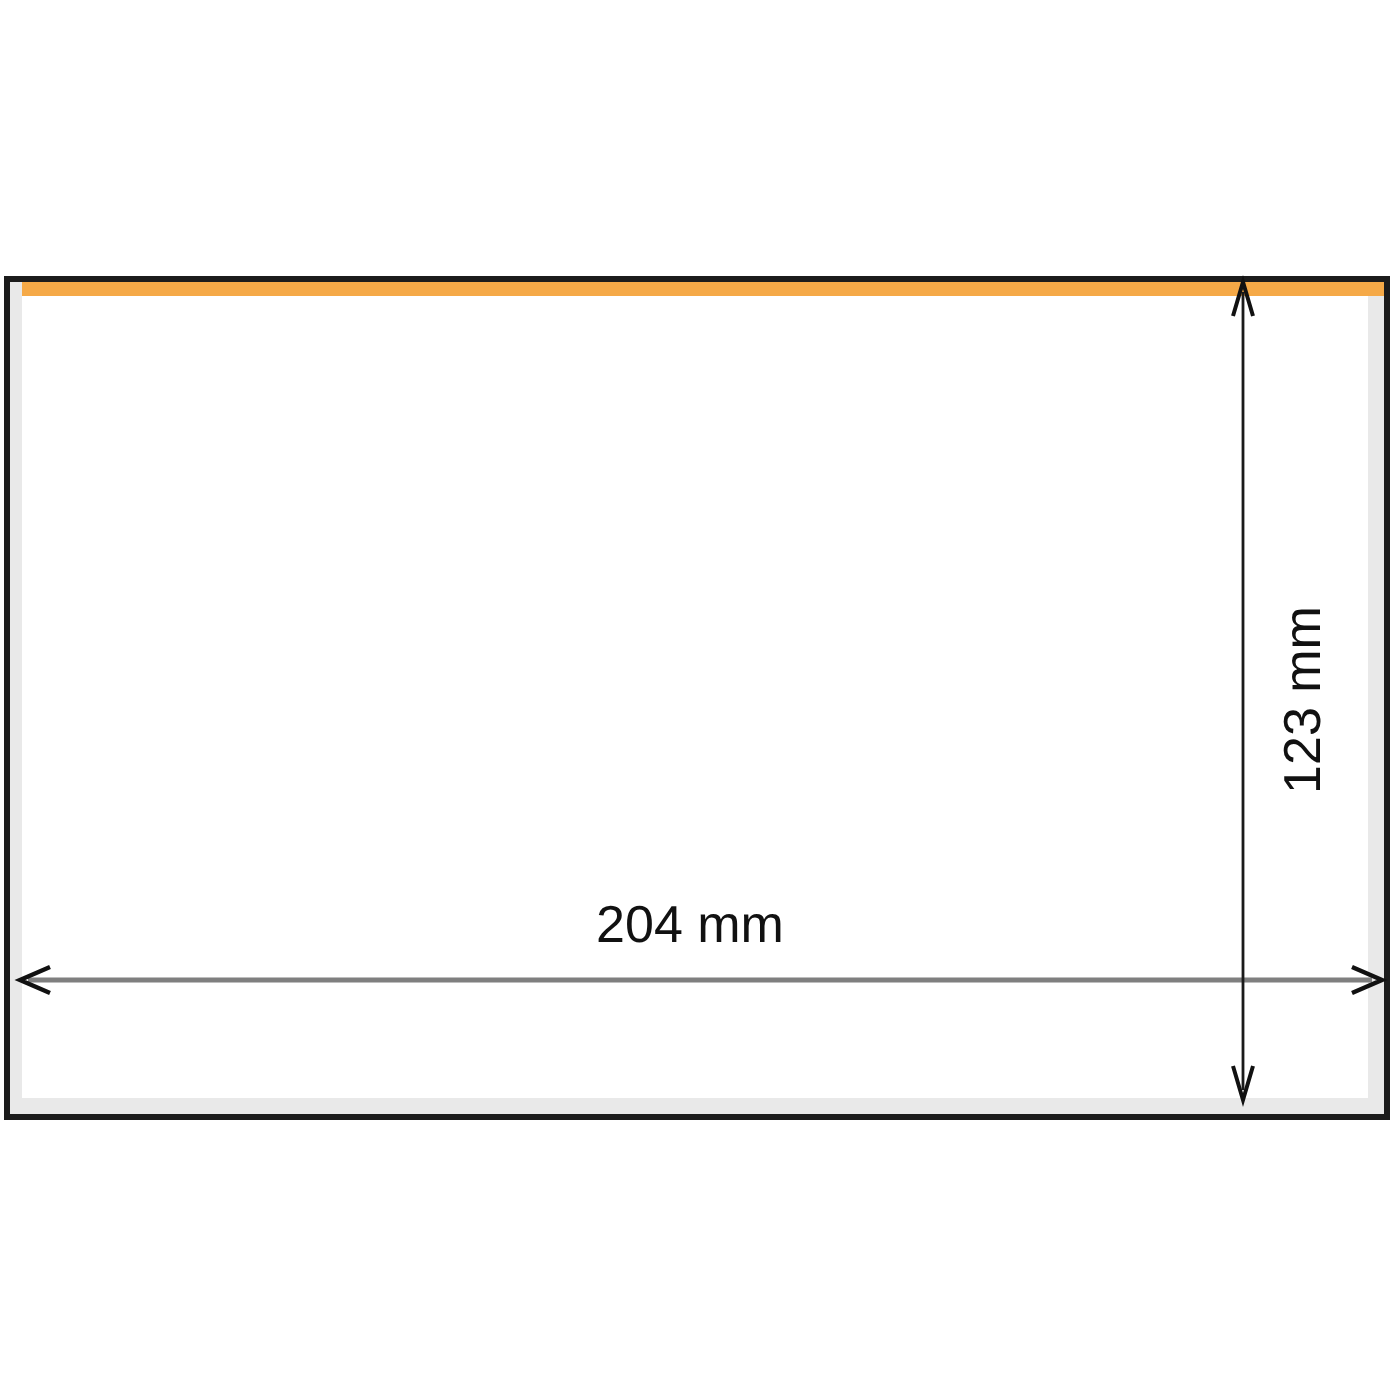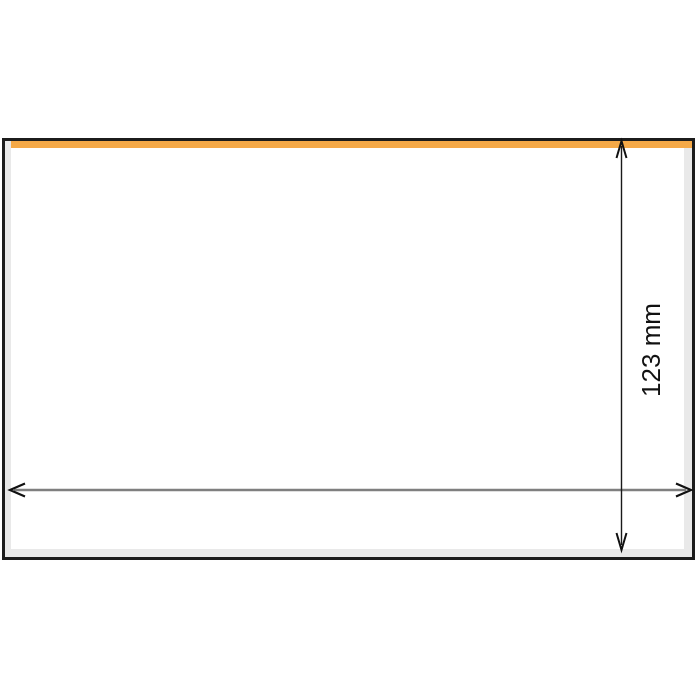--- a/index.html
+++ b/index.html
@@ -85,16 +85,17 @@
 
     <line x1="14" y1="490" x2="686" y2="490" stroke-width="2.4" stroke="#7f7f7f"></line>
     <polyline points="25,483.5 10,490 25,496.5" fill="none" stroke-width="2.2" stroke="#111111"></polyline>
     <polyline points="676,483.5 691,490 676,496.5" fill="none" stroke-width="2.2" stroke="#111111"></polyline>
 
     <line x1="621.5" y1="146" x2="621.5" y2="545" stroke-width="1.4" stroke="#1a1a1a"></line>
     <polyline points="616.5,158 621.5,141 626.5,158" fill="none" stroke-width="2" stroke="#111111"></polyline>
     <polyline points="616.5,533 621.5,550 626.5,533" fill="none" stroke-width="2" stroke="#111111"></polyline>
   </svg>
 
+  <div class="dim-label horizontal" style="color: rgb(17, 17, 17);">204 mm</div>
 
   <div class="dim-label vertical" style="color: rgb(17, 17, 17);">123 mm</div>
 
 </div>
 
 </body></html>

